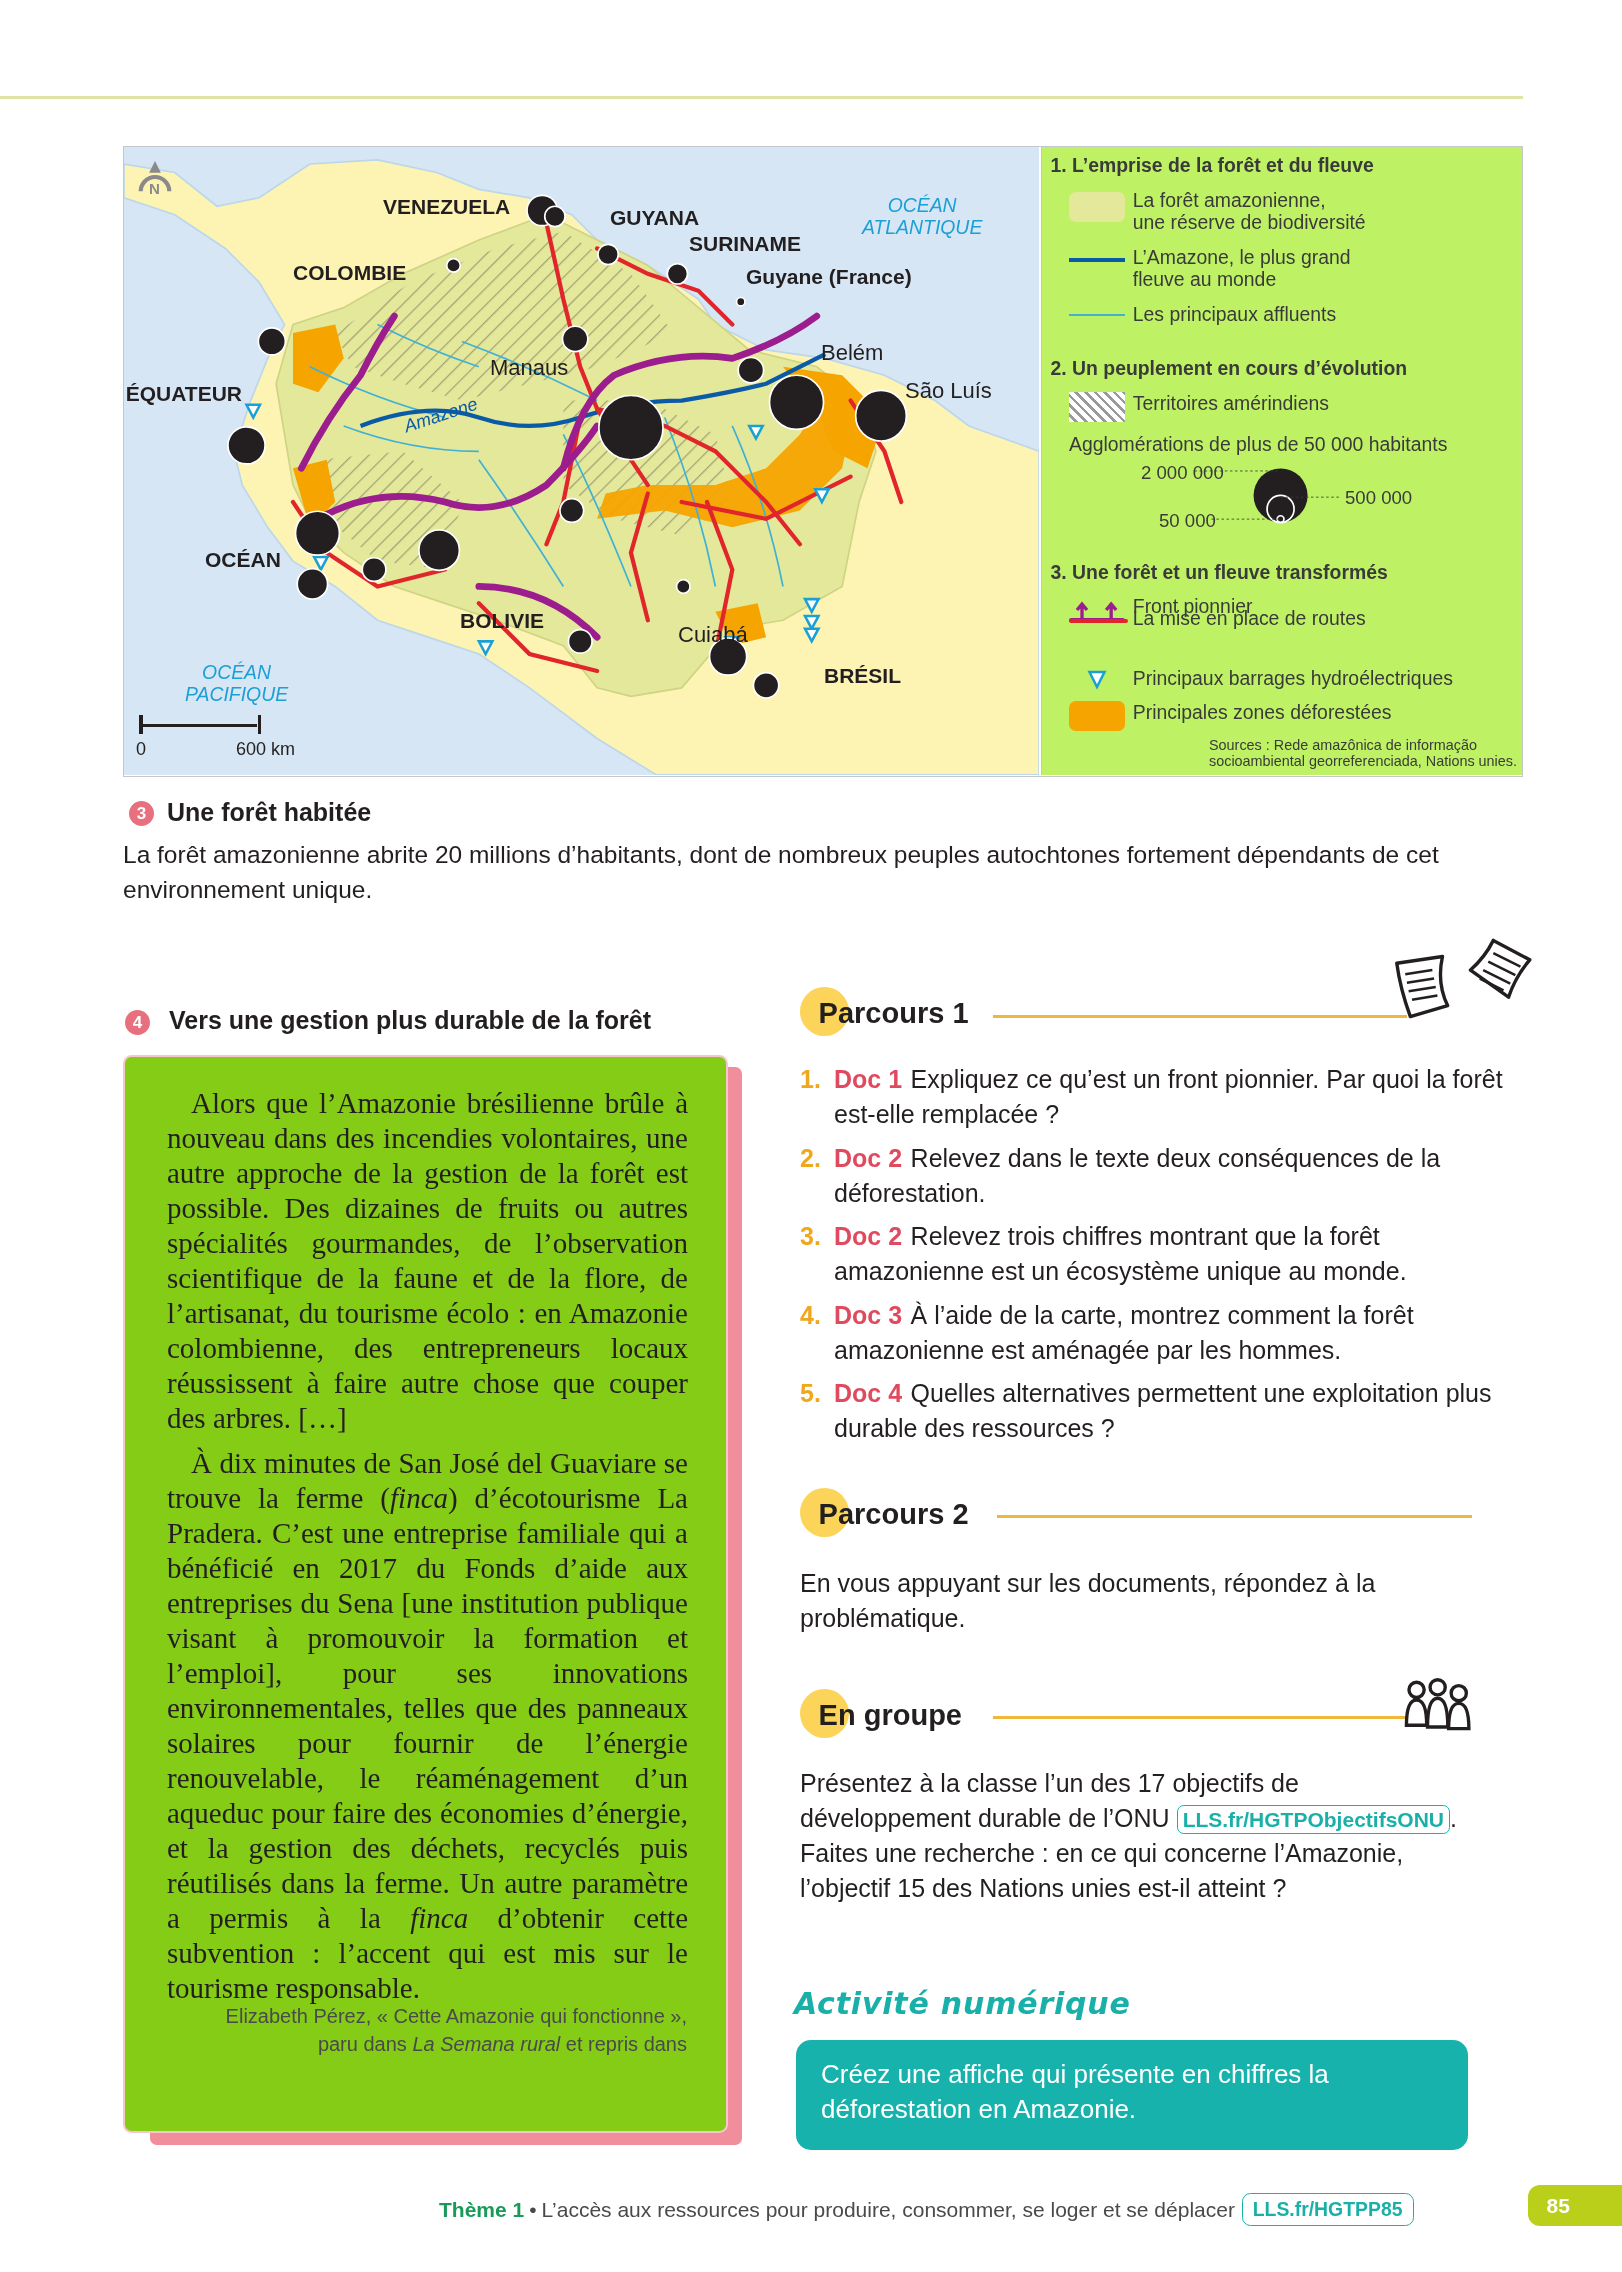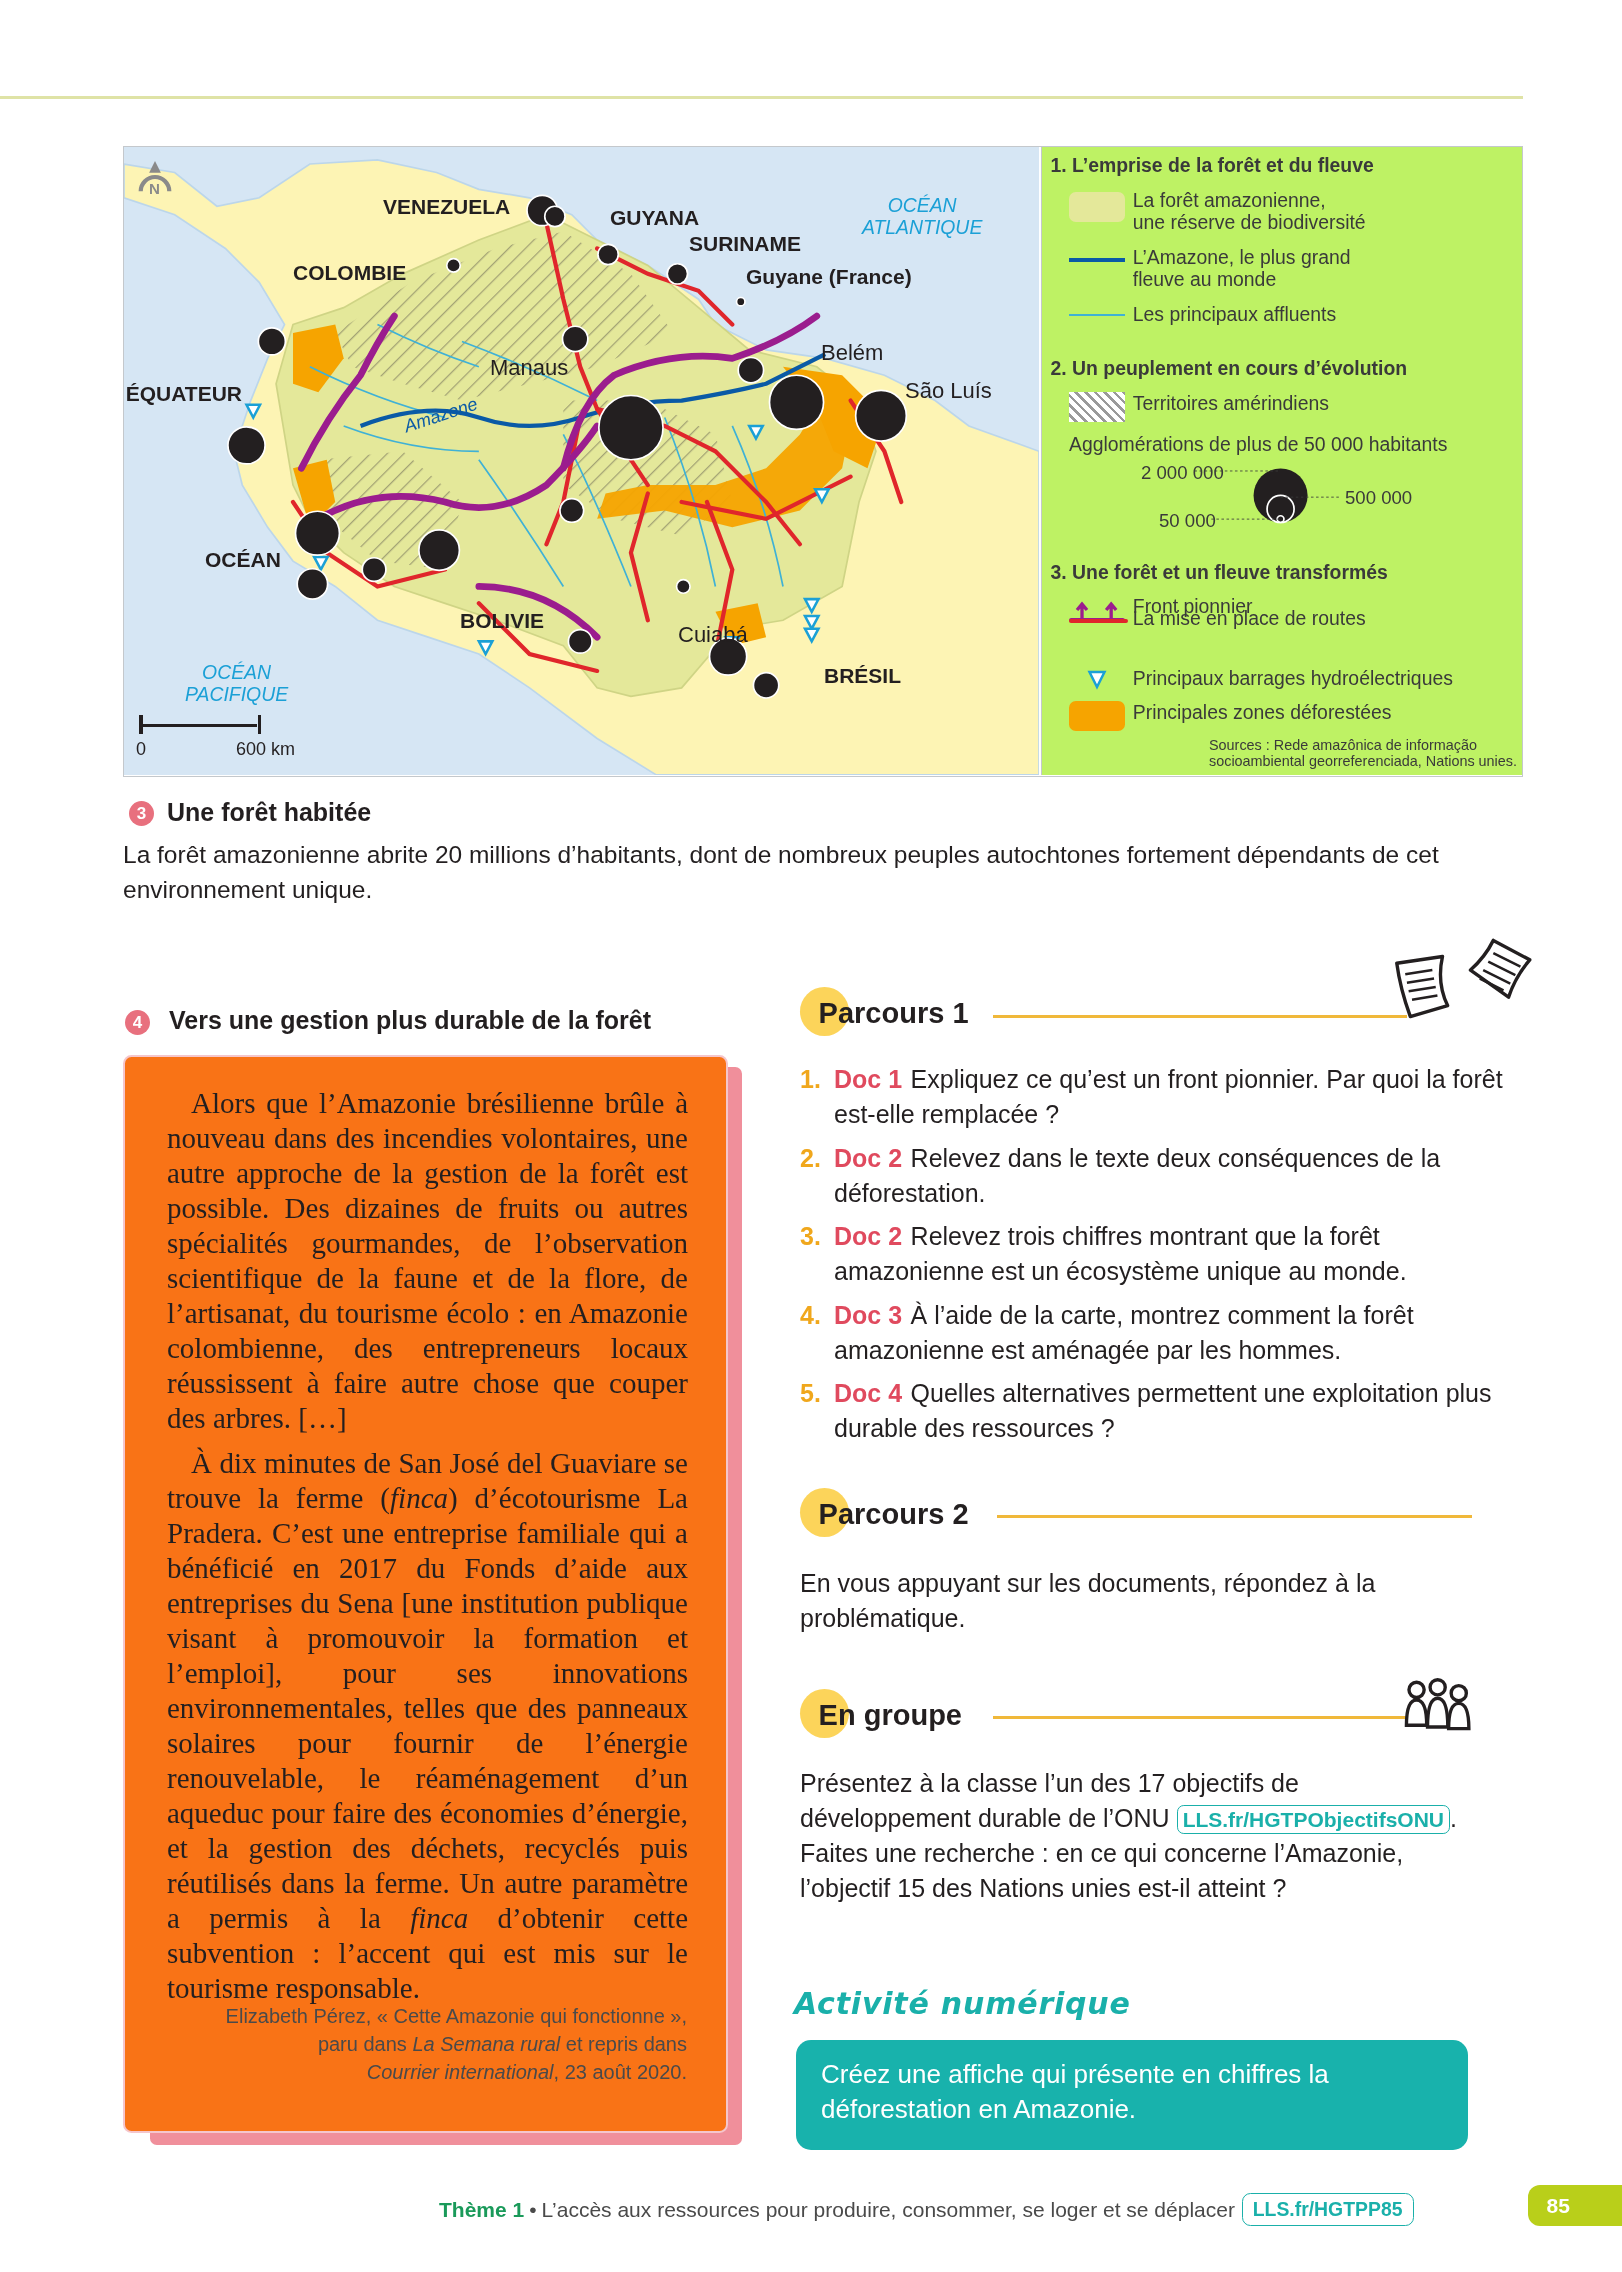--- a/index.html
+++ b/index.html
@@ -37,21 +37,21 @@
   .pop-caption { position:absolute; left:27px; top:286px; font-size:19.4px; color:#3a3a3a; white-space:nowrap; }
   .sources { position:absolute; right:5px; top:590px; font-size:14.4px; color:#3a3a3a; text-align:left; line-height:16px; }
 
   
   .doc-badge { position:absolute; width:25px; height:25px; border-radius:50%; background:#e8707e; color:#fff; font-weight:bold; font-size:17px; text-align:center; line-height:25px; }
   .doc-title { position:absolute; font-weight:bold; font-size:25px; color:#231f20; white-space:nowrap; }
   .doc3-text { position:absolute; left:123px; top:837px; width:1403px; font-size:24.5px; line-height:35px; color:#231f20; }
 
   
   .text-shadow-box { position:absolute; left:150px; top:1067px; width:592px; height:1078px; background:#f08f9b; border-radius:6.8px; }
-  .text-box { position:absolute; left:123px; top:1055px; width:605px; height:1078px; background:#f97316; border:2.5px solid #f5c6cc; border-radius:8.5px; box-sizing:border-box; }
+  .text-box { position:absolute; left:123px; top:1055px; width:605px; height:1078px; background:#84cc16; border:2.5px solid #f5c6cc; border-radius:8.5px; box-sizing:border-box; }
   .article { position:absolute; left:42px; top:29px; width:521px; font-family:"Liberation Serif", "DejaVu Serif", serif; font-size:29px; line-height:35px; text-align:justify; color:#231f20; }
   .article p { margin:0 0 10px 0; text-indent:24px; }
   .cite { position:absolute; right:39px; top:945px; width:541px; text-align:right; font-size:20px; line-height:28px; color:#4a4a4a; }
 
   
   .sec-head { position:absolute; left:800px; display:flex; align-items:center; }
   .sec-dot { position:absolute; left:0; top:-10px; width:49px; height:49px; border-radius:50%; background:#fcd45a; }
   .sec-label { position:relative; font-weight:bold; font-size:29px; color:#231f20; padding-left:18.6px; white-space:nowrap; }
   .sec-line { position:absolute; height:2.5px; background:#f0b83a; }
   .q-list { position:absolute; left:800px; top:1062px; width:710px; }
@@ -299,21 +299,20 @@
 <div class="doc-title" style="left:169px;top:1006px">Vers une gestion plus durable de la forêt</div>
 <div class="text-shadow-box"></div>
 <div class="text-box">
   <div class="article">
     <p>Alors que l’Amazonie brésilienne brûle à nouveau dans des incendies volontaires, une autre approche de la gestion de la forêt est possible. Des dizaines de fruits ou autres spécialités gourmandes, de l’observation scientifique de la faune et de la flore, de l’artisanat, du tourisme écolo : en Amazonie colombienne, des entrepreneurs locaux réussissent à faire autre chose que couper des arbres. […]</p>
     <p><span>À dix minutes de San José del Guaviare se trouve la ferme (</span><i>finca</i><span>) d’écotourisme La Pradera. C’est une entreprise familiale qui a bénéficié en 2017 du Fonds d’aide aux entreprises du Sena [une institution publique visant à promouvoir la formation et l’emploi], pour ses innovations environnementales, telles que des panneaux solaires pour fournir de l’énergie renouvelable, le réaménagement d’un aqueduc pour faire des économies d’énergie, et la gestion des déchets, recyclés puis réutilisés dans la ferme. Un autre paramètre a permis à la </span><i>finca</i><span> d’obtenir cette subvention : l’accent qui est mis sur le tourisme responsable.</span></p>
   </div>
   <div class="cite">
     <div>Elizabeth Pérez, « Cette Amazonie qui fonctionne »,</div>
     <div><span>paru dans </span><i>La Semana rural</i><span> et repris dans</span></div>
-    <div><i>Courrier international</i><span>, 23 août 2020.</span></div>
   </div>
 </div>
 
 <div class="sec-head" style="top:997px">
   <div class="sec-dot"></div>
   <div class="sec-label">Parcours 1</div>
 </div>
 <div class="sec-line" style="left:993px;top:1015px;width:414px"></div>
 <div style="position:absolute;left:1390px;top:936px;">
   <svg width="144" height="85" viewBox="0 0 170 100">

